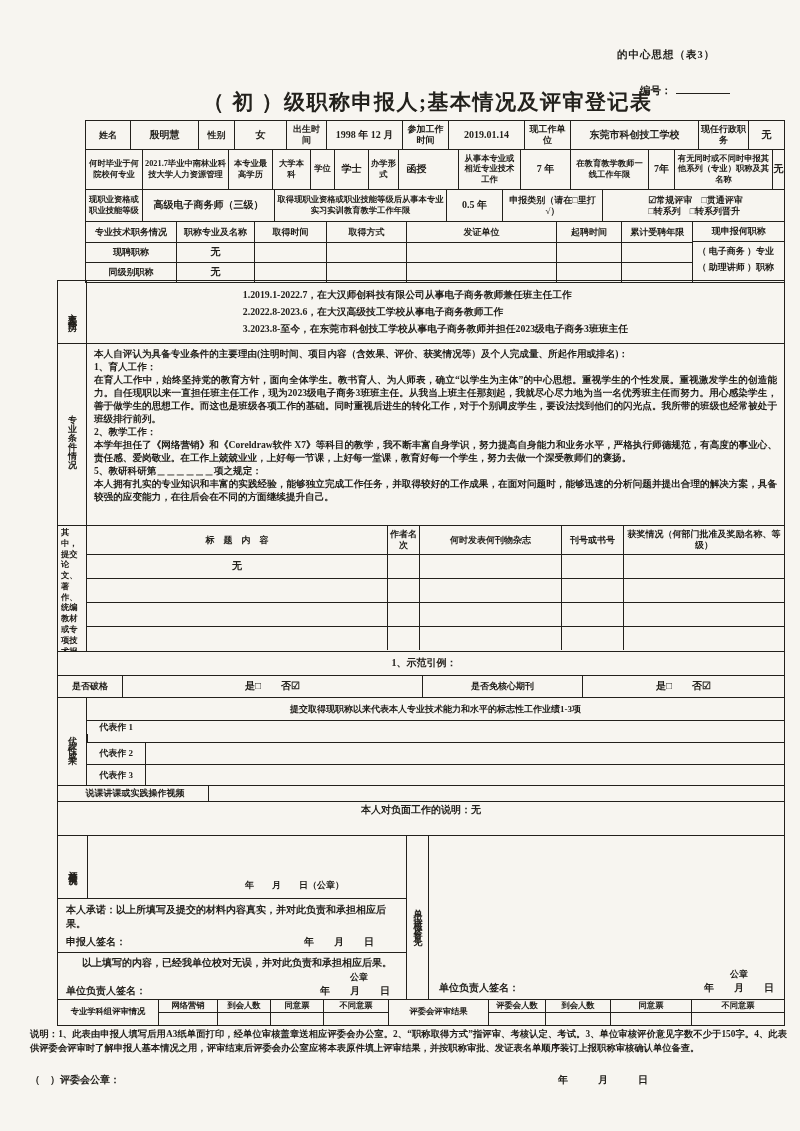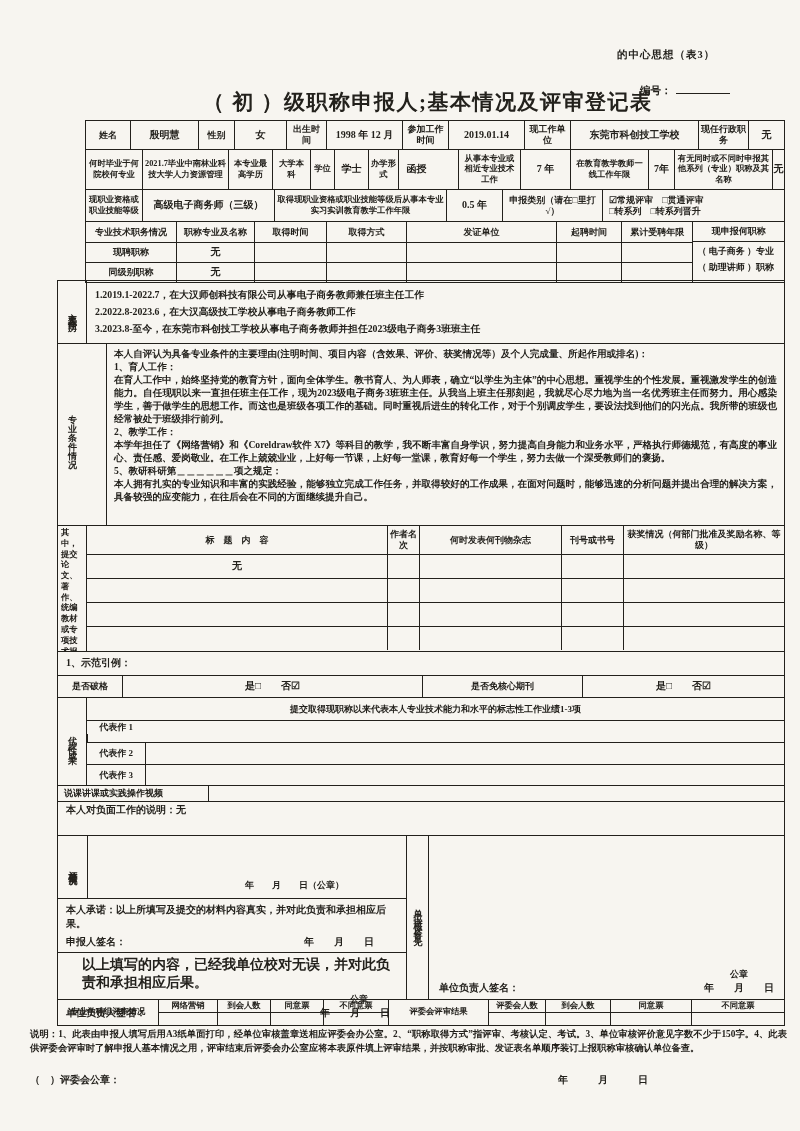--- a/index.html
+++ b/index.html
@@ -11,21 +11,21 @@
   .blk{border:1.6px solid var(--ink);box-sizing:border-box;}
   .r{display:flex;border-top:1px solid var(--ink);box-sizing:border-box;}
   .r.f{border-top:none;}
   .c{border-left:1px solid var(--ink);box-sizing:border-box;display:flex;
      align-items:center;justify-content:center;text-align:center;
      overflow:hidden;padding:1px 2px;line-height:1.22;}
   .c.f{border-left:none;}
   .lb{font-size:9px;}
   .sm{font-size:8.3px;}
   .val{font-size:10px;}
-  .left{justify-content:flex-start;text-align:left;}
+  .left{justify-content:center;text-align:left;}
   .topal{align-items:flex-start;}
   .vert{writing-mode:vertical-lr;text-orientation:upright;}
   .condtext{font-size:9.6px;line-height:13px;text-align:justify;}
   .sline{display:inline-block;width:54px;border-bottom:1px solid var(--ink);height:11px;margin-left:4px;}
   .hdr-tag{font-size:10.5px;letter-spacing:1px;}
   .title{font-size:21px;font-weight:700;letter-spacing:1.5px;white-space:nowrap;}
   .notes{font-size:9.3px;line-height:1.5;text-align:justify;}
 </style>
 </head>
 <body>
@@ -136,21 +136,21 @@
         <div style="font-size:9.8px;line-height:1.75;">
           <div>1.2019.1-2022.7，在大汉师创科技有限公司从事电子商务教师兼任班主任工作</div>
           <div>2.2022.8-2023.6，在大汉高级技工学校从事电子商务教师工作</div>
           <div>3.2023.8-至今，在东莞市科创技工学校从事电子商务教师并担任2023级电子商务3班班主任</div>
         </div>
       </div>
     </div>
 
     <div class="r" style="height:182px;">
       <div class="c f vert lb" style="width:28px;letter-spacing:9px;">专业条件情况</div>
-      <div class="c left topal" style="flex:1;padding:3px 7px;margin-left:20px;">
+      <div class="c left topal" style="flex:1;padding:3px 7px;">
         <div class="condtext">
           <div>本人自评认为具备专业条件的主要理由(注明时间、项目内容（含效果、评价、获奖情况等）及个人完成量、所起作用或排名)：</div>
           <div>1、育人工作：</div>
           <div>在育人工作中，始终坚持党的教育方针，面向全体学生。教书育人、为人师表，确立“以学生为主体”的中心思想。重视学生的个性发展。重视激发学生的创造能力。自任现职以来一直担任班主任工作，现为2023级电子商务3班班主任。从我当上班主任那刻起，我就尽心尽力地为当一名优秀班主任而努力。用心感染学生，善于做学生的思想工作。而这也是班级各项工作的基础。同时重视后进生的转化工作，对于个别调皮学生，要设法找到他们的闪光点。我所带的班级也经常被处于班级排行前列。</div>
           <div>2、教学工作：</div>
           <div>本学年担任了《网络营销》和《Coreldraw软件 X7》等科目的教学，我不断丰富自身学识，努力提高自身能力和业务水平，严格执行师德规范，有高度的事业心、责任感、爱岗敬业。在工作上兢兢业业，上好每一节课，上好每一堂课，教育好每一个学生，努力去做一个深受教师们的褒扬。</div>
           <div>5、教研科研第＿＿＿＿＿＿项之规定：</div>
           <div>本人拥有扎实的专业知识和丰富的实践经验，能够独立完成工作任务，并取得较好的工作成果，在面对问题时，能够迅速的分析问题并提出合理的解决方案，具备较强的应变能力，在往后会在不同的方面继续提升自己。</div>
         </div>
       </div>
@@ -252,21 +252,21 @@
 
         <div style="height:54px;border-bottom:1px solid var(--ink);padding:4px 8px 2px;box-sizing:border-box;">
           <div class="val" style="line-height:1.35;">本人承诺：以上所填写及提交的材料内容真实，并对此负责和承担相应后果。</div>
           <div style="display:flex;justify-content:space-between;margin-top:5px;">
             <span class="val">申报人签名：</span>
             <span class="val" style="margin-right:24px;">年　　月　　日</span>
           </div>
         </div>
 
         <div style="height:45px;padding:3px 8px 2px;box-sizing:border-box;">
-          <div style="font-size:14px;padding-left:16px;">以上填写的内容，已经我单位校对无误，并对此负责和承担相应后果。</div>
+          <div style="font-size:10px;padding-left:16px;">以上填写的内容，已经我单位校对无误，并对此负责和承担相应后果。</div>
           <div class="lb" style="text-align:right;padding-right:30px;margin-top:1px;">公章</div>
           <div style="display:flex;justify-content:space-between;">
             <span class="val">单位负责人签名：</span>
             <span class="val" style="margin-right:8px;">年　　月　　日</span>
           </div>
         </div>
       </div>
       <div style="flex:1;border-left:1px solid var(--ink);display:flex;">
         <div class="c f" style="width:22px;border-right:1px solid var(--ink);">
           <span class="vert" style="font-size:9px;letter-spacing:4px;">单位审核评价意见</span>

